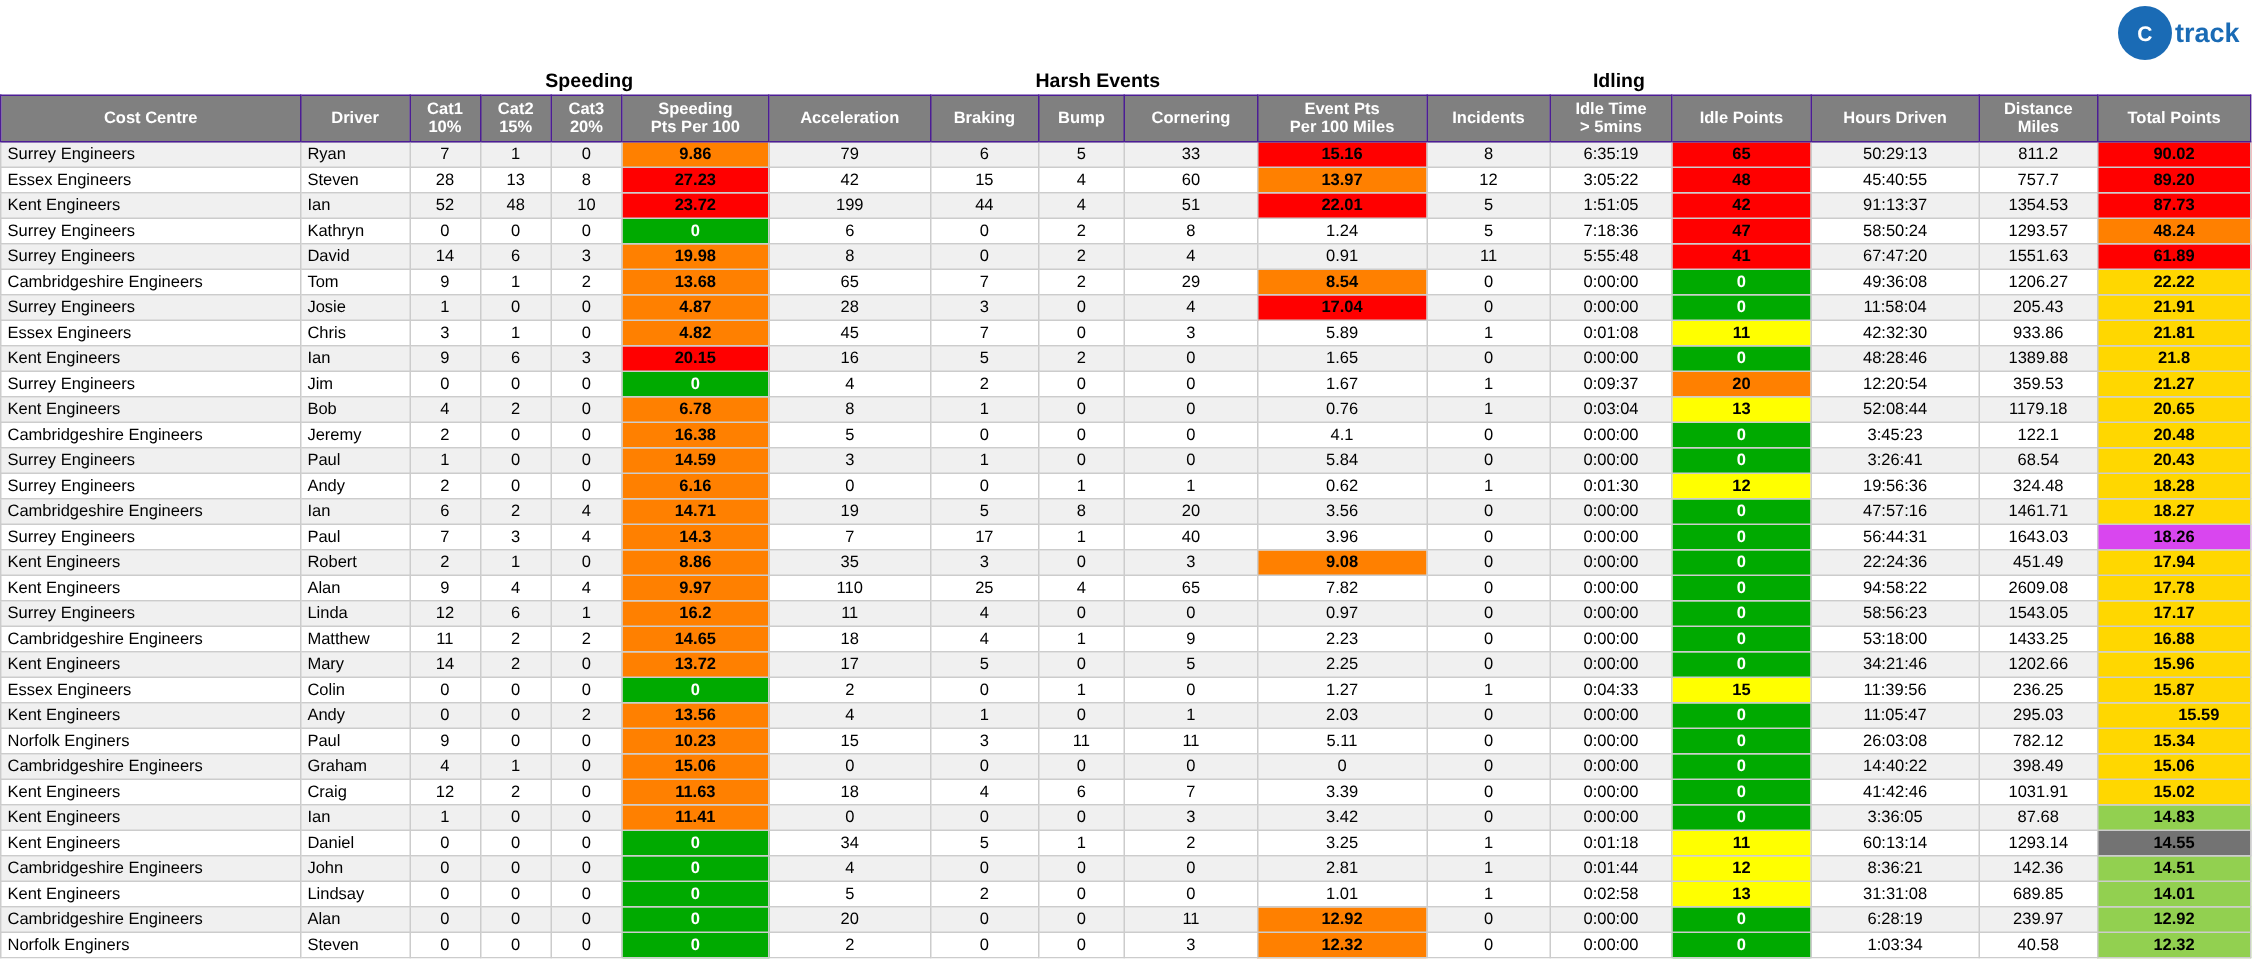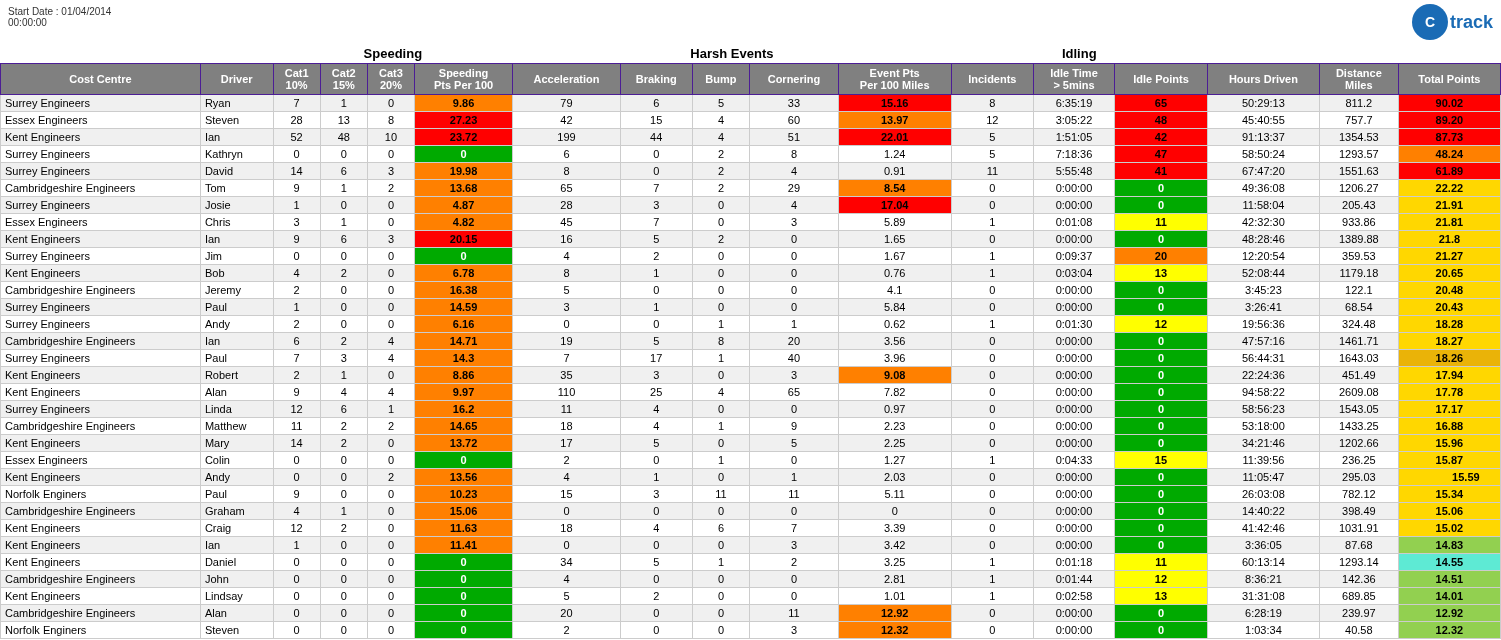--- a/index.html
+++ b/index.html
@@ -61,24 +61,20 @@
 
     thead tr:first-child th.speeding-header { color: #000; }
     thead tr:first-child th.harsh-header { color: #000; }
     thead tr:first-child th.idling-header { color: #000; }
   </style>
 </head>
 <body>
 
 <div class="header-bar">
   <div class="title-section">
-    <div class="subtitle">
-      <span>Start Date : 01/04/2014</span><br>
-      <span>00:00:00</span>
-    </div>
   </div>
   <div class="logo">
     <div class="logo-circle">C</div>
     <span class="logo-text">track</span>
   </div>
 </div>
 
 <table>
   <thead>
     <tr>
@@ -404,21 +400,21 @@
         <td>7</td>
         <td>17</td>
         <td>1</td>
         <td>40</td>
         <td>3.96</td>
         <td>0</td>
         <td>0:00:00</td>
         <td class="green-bg">0</td>
         <td>56:44:31</td>
         <td>1643.03</td>
-        <td style="background-color: #eab308; font-weight: bold;">18.26</td>
+        <td style="background-color: #d946ef; font-weight: bold;">18.26</td>
       </tr>
       <tr>
         <td>Kent Engineers</td>
         <td>Robert</td>
         <td>2</td>
         <td>1</td>
         <td>0</td>
         <td class="orange-bg">8.86</td>
         <td>35</td>
         <td>3</td>
@@ -632,21 +628,21 @@
         <td>34</td>
         <td>5</td>
         <td>1</td>
         <td>2</td>
         <td>3.25</td>
         <td>1</td>
         <td>0:01:18</td>
         <td class="yellow-bg">11</td>
         <td>60:13:14</td>
         <td>1293.14</td>
-        <td style="background-color: #5eead4; font-weight: bold;">14.55</td>
+        <td style="background-color: #737373; font-weight: bold;">14.55</td>
       </tr>
       <tr>
         <td>Cambridgeshire Engineers</td>
         <td>John</td>
         <td>0</td>
         <td>0</td>
         <td>0</td>
         <td class="green-bg">0</td>
         <td>4</td>
         <td>0</td>

